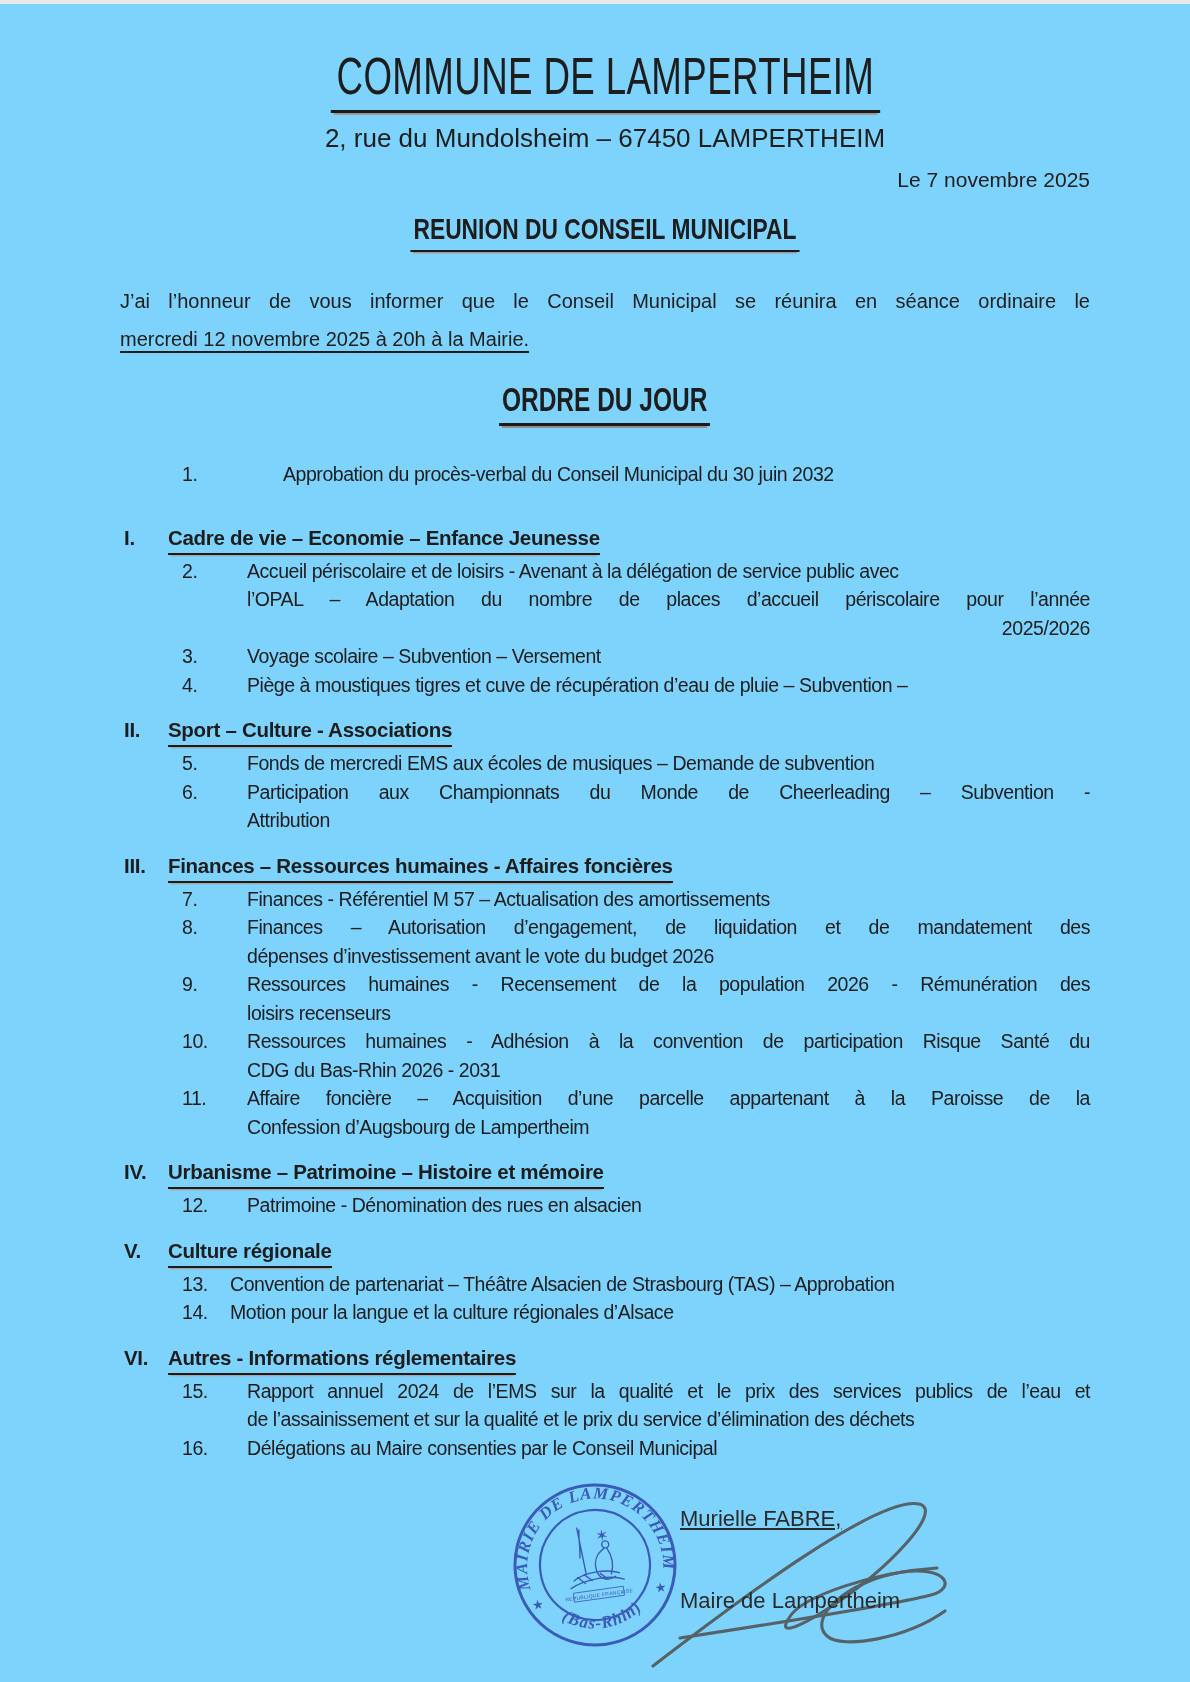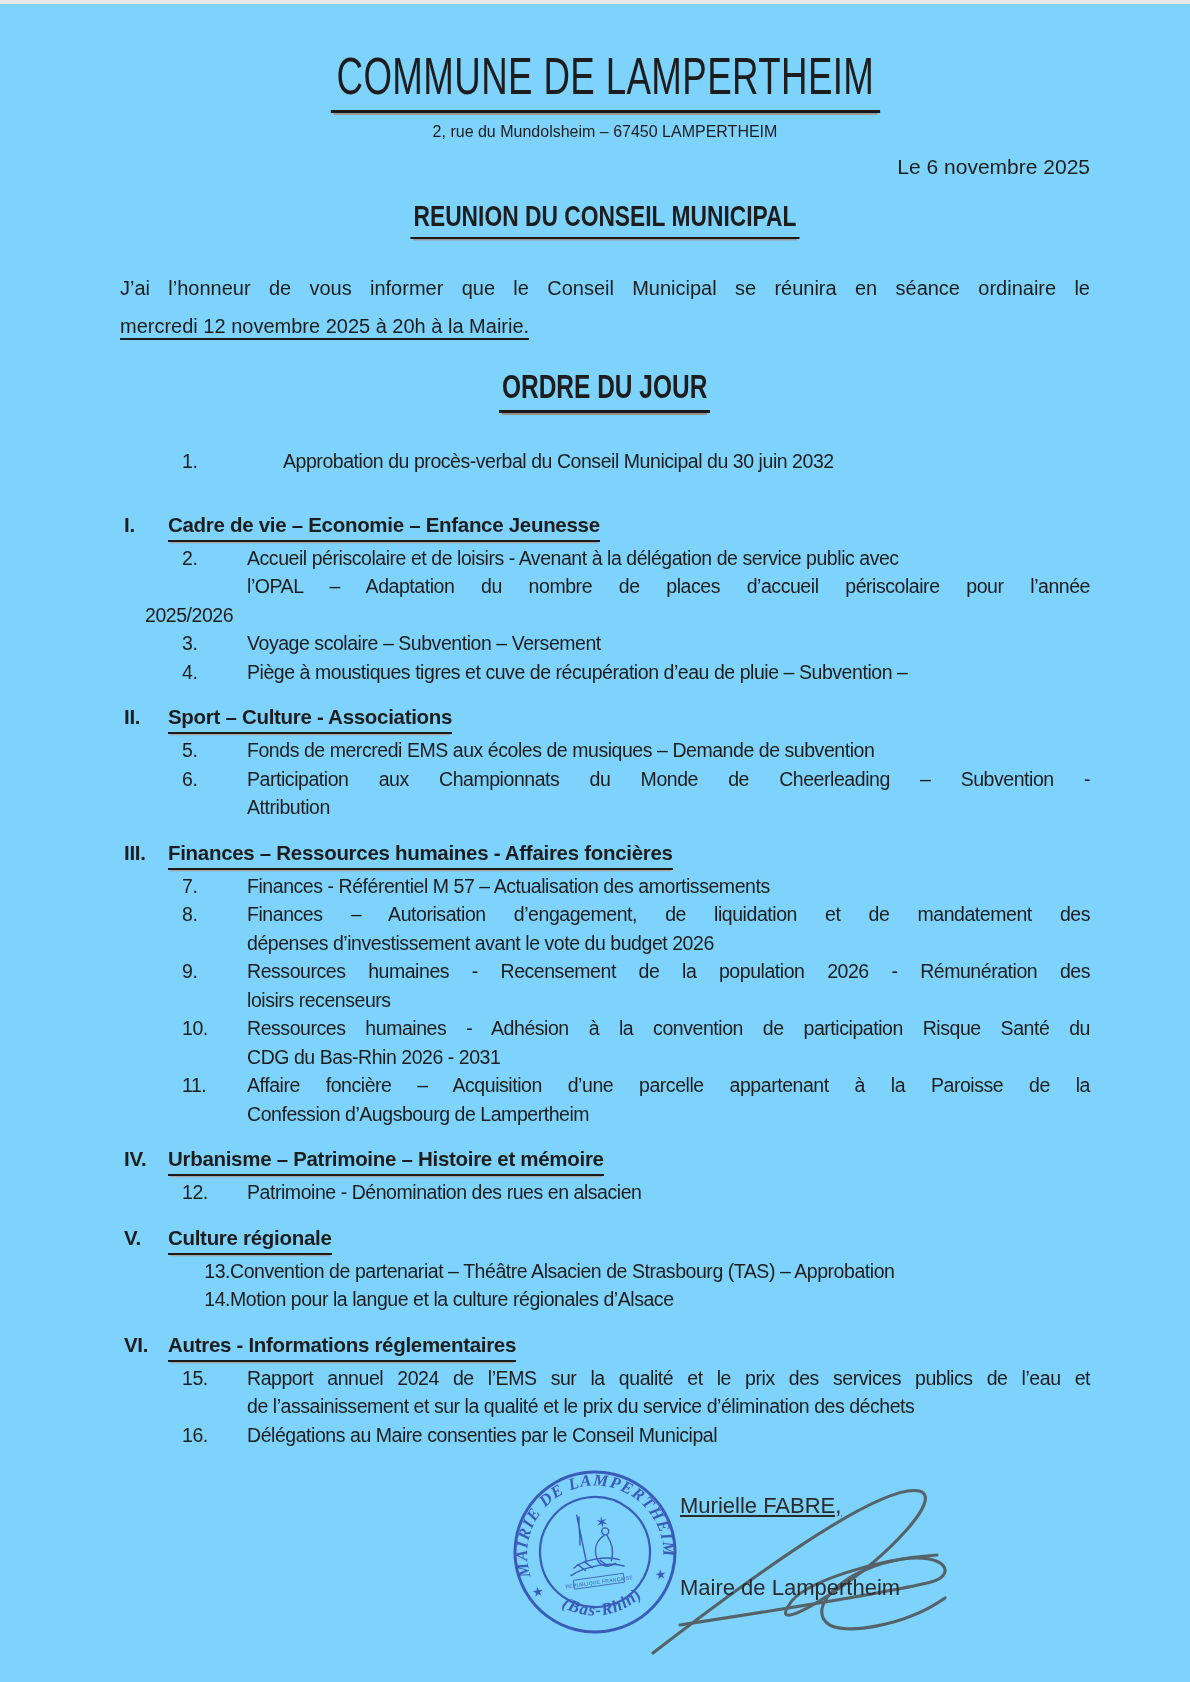--- a/index.html
+++ b/index.html
@@ -9,21 +9,21 @@
     font-family:"Liberation Sans", sans-serif; color:#1d1d1d; overflow:hidden;
   }
   
   .h1line { text-align:center; margin:0 0 10px 0; }
   .h1text {
     display:inline-block; font-size:51px; font-weight:400; line-height:1.04;
     transform:scaleX(.72); transform-origin:center;
     border-bottom:3px solid #1a1a1a; padding:0 8px 7px 8px;
     box-shadow:0 6px 0 -4px #9a9a9a; white-space:nowrap; letter-spacing:0.5px;
   }
-  .address { text-align:center; font-size:16px; margin:0 0 14px 0; }
+  .address { text-align:center; font-size:26px; margin:0 0 14px 0; }
   .dateline { text-align:right; font-size:21px; margin:0 0 20px 0; }
   
   .h2line { text-align:center; margin:0 0 30px 0; }
   .h2text {
     display:inline-block; font-size:30px; font-weight:700;
     transform:scaleX(.76); transform-origin:center;
     border-bottom:2.5px solid #1a1a1a; padding:0 4px 4px 4px;
     box-shadow:0 5px 0 -3.5px #999; white-space:nowrap;
   }
   .intro { font-size:20px; line-height:38px; margin:0 0 22px 0; }
@@ -36,23 +36,23 @@
     border-bottom:3px solid #1a1a1a; padding:0 4px 4px 4px;
     box-shadow:0 6px 0 -4px #909090; white-space:nowrap;
   }
   
   .agenda { font-size:19.5px; letter-spacing:-0.45px; }
   .ln  { display:block; line-height:28.5px; white-space:nowrap; }
   .ln.j{ white-space:normal; text-align:justify; text-align-last:justify; }
   .item { display:flex; padding-left:62px; }
   .item .num { flex:0 0 65px; line-height:28.5px; }
   .item.wide  .num { flex-basis:101px; }
-  .item.narrow .num { flex-basis:48px;text-align:right; }
+  .item.narrow .num { flex-basis:48px; }
   .item .txt { flex:1; min-width:0; }
-  .tail { padding-left:25px; line-height:28.5px; }
+  .tail { padding-left:25px; line-height:28.5px;text-align:right; }
   .preamble .item { margin-bottom:34px; }
   .sec { display:flex; margin:16px 0 2px 0; padding-left:4px;
          font-size:20.5px; font-weight:700; letter-spacing:-0.3px; }
   .sec .rn { flex:0 0 44px; line-height:29px; }
   .sec .st { line-height:29px; border-bottom:2.2px solid #1b1b1b; padding-bottom:1px;
              box-shadow:0 3.5px 0 -2.2px #a5a5a5; }
   
   .sig-area { position:relative; height:212px; margin-top:4px; }
   .stamp { position:absolute; left:390px; top:14px; }
   .autograph { position:absolute; left:505px; top:12px; }
@@ -61,21 +61,21 @@
 </style>
 </head>
 <body>
 
 <div class="page">
 
   <div class="h1line">
     <span class="h1text">COMMUNE DE LAMPERTHEIM</span>
   </div>
   <div class="address">2, rue du Mundolsheim – 67450 LAMPERTHEIM</div>
-  <div class="dateline">Le 6 novembre 2025</div>
+  <div class="dateline">Le 7 novembre 2025</div>
 
   <div class="h2line">
     <span class="h2text">REUNION DU CONSEIL MUNICIPAL</span>
   </div>
 
   <div class="intro">
     <span class="l1">J’ai l’honneur de vous informer que le Conseil Municipal se réunira en séance ordinaire le</span>
     <span class="l2"><span class="emph">mercredi 12 novembre 2025 à 20h à la Mairie.</span></span>
   </div>
 

